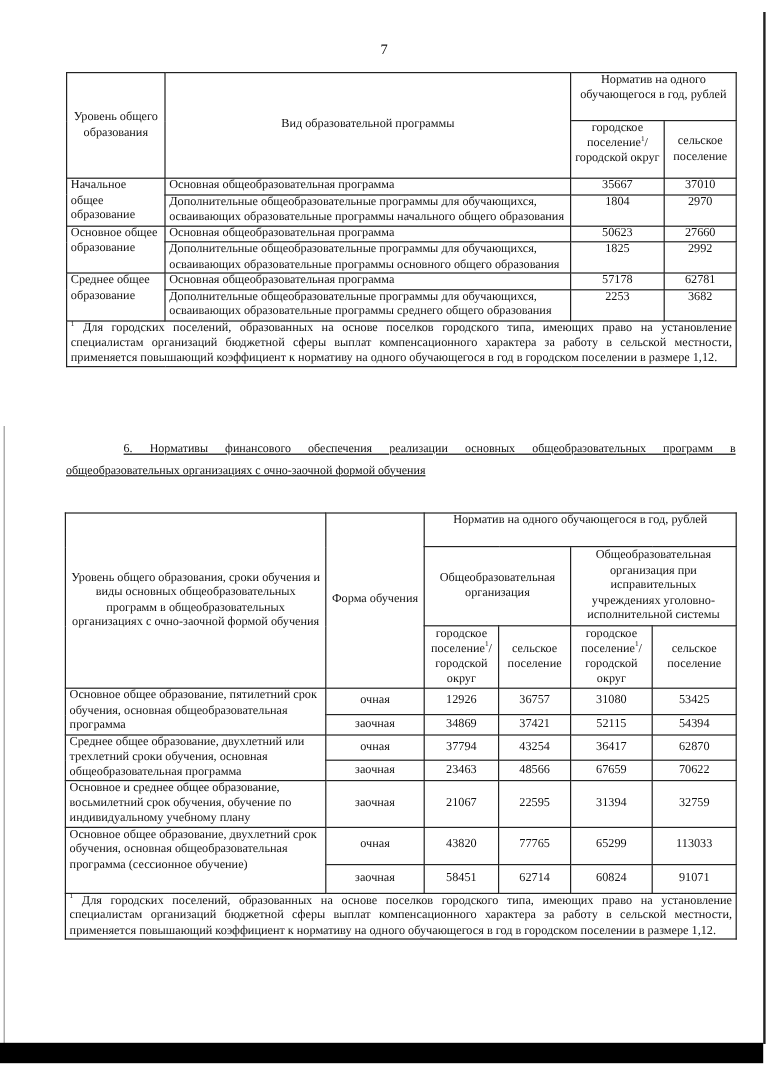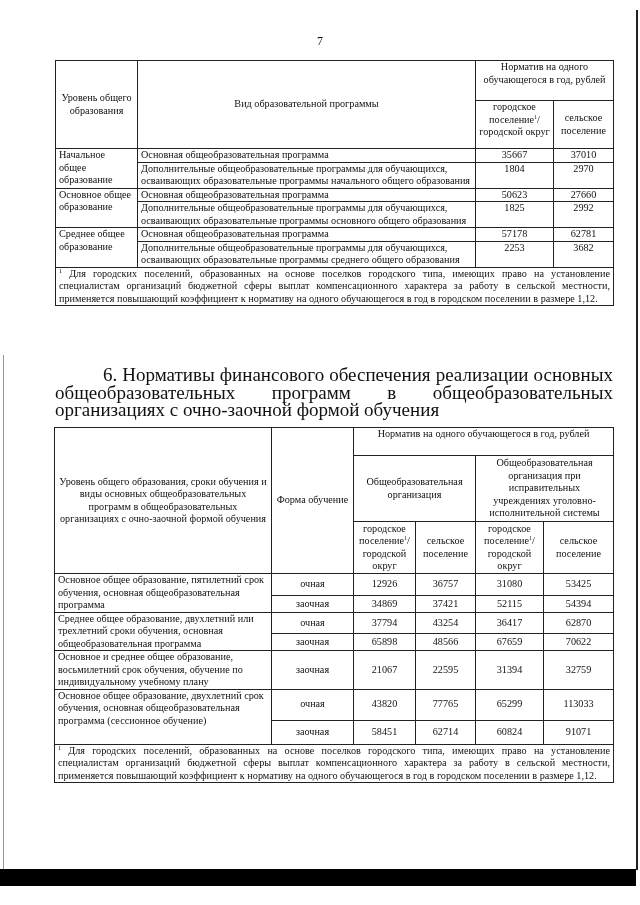--- a/index.html
+++ b/index.html
@@ -12,22 +12,22 @@
 
   table { border-collapse: collapse; position: absolute; table-layout: fixed; }
   td { border: 1px solid #222; padding: 0 3px; font-size: 10.2px; line-height: 12.5px; vertical-align: top; }
   td.c { text-align: center; }
   td.m { vertical-align: middle; }
   sup { font-size: 6px; line-height: 0; }
 
   #t1 { left: 55px; top: 60px; width: 558px; }
   #t2 { left: 54px; top: 427px; width: 559px; }
 
-  .heading6 { position: absolute; left: 55px; top: 366px; width: 558px; font-size: 19px; line-height: 17.5px;
-              text-align: justify; text-align-last: left; }
+  .heading6 { position: absolute; left: 55px; top: 366px; width: 558px; font-size: 10px; line-height: 17.5px;
+              text-align: justify; text-align-last: left; text-decoration: underline; }
   .heading6 .indent { display: inline-block; width: 48px; }
   .footnote { text-align: justify; }
 </style>
 </head>
 <body>
 
 <div class="page-number">7</div>
 
 <table id="t1">
   <colgroup>
@@ -95,21 +95,21 @@
       <col style="width:217px">
       <col style="width:82px">
       <col style="width:62px">
       <col style="width:60px">
       <col style="width:68px">
       <col style="width:70px">
     </colgroup>
   <tbody>
       <tr style="height:28px">
     <td rowspan="3" class="c m">Уровень общего образования, сроки обучения и виды основных общеобразовательных программ в общеобразовательных организациях с очно-заочной формой обучения</td>
-    <td rowspan="3" class="c m">Форма обучение</td>
+    <td rowspan="3" class="c m">Форма обучения</td>
     <td colspan="4" class="c">Норматив на одного обучающегося в год, рублей</td>
   </tr>
   <tr style="height:66px">
     <td colspan="2" class="c m">Общеобразовательная организация</td>
     <td colspan="2" class="c m">Общеобразовательная организация при исправительных учреждениях уголовно-исполнительной системы</td>
   </tr>
   <tr style="height:52px">
     <td class="c m"><span>городское поселение</span><sup>1</sup><span>/ городской округ</span></td>
     <td class="c m">сельское поселение</td>
     <td class="c m"><span>городское поселение</span><sup>1</sup><span>/ городской округ</span></td>
@@ -135,21 +135,21 @@
   <tr style="height:21px">
     <td rowspan="2">Среднее общее образование, двухлетний или трехлетний сроки обучения, основная общеобразовательная программа</td>
     <td class="c m">очная</td>
     <td class="c m">37794</td>
     <td class="c m">43254</td>
     <td class="c m">36417</td>
     <td class="c m">62870</td>
   </tr>
   <tr style="height:16px">
     <td class="c m">заочная</td>
-    <td class="c m">65898</td>
+    <td class="c m">23463</td>
     <td class="c m">48566</td>
     <td class="c m">67659</td>
     <td class="c m">70622</td>
   </tr>
 
   <tr style="height:38px">
     <td>Основное и среднее общее образование, восьмилетний срок обучения, обучение по индивидуальному учебному плану</td>
     <td class="c m">заочная</td>
     <td class="c m">21067</td>
     <td class="c m">22595</td>

